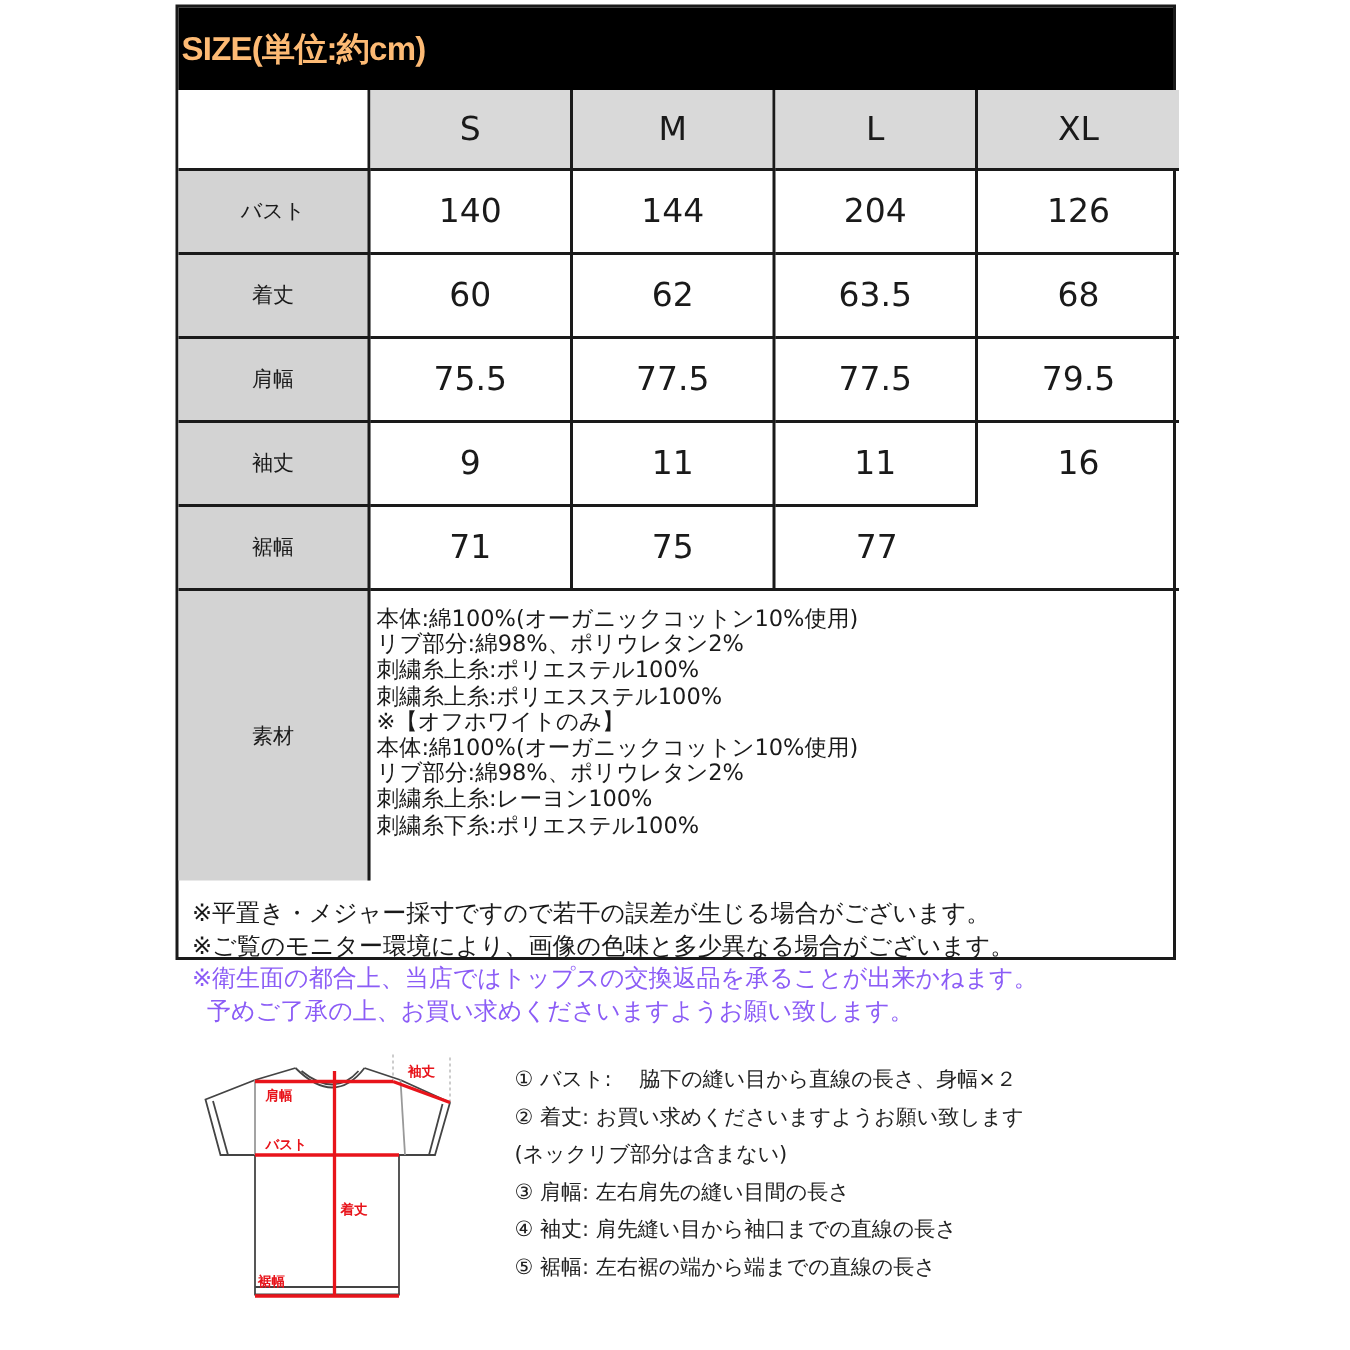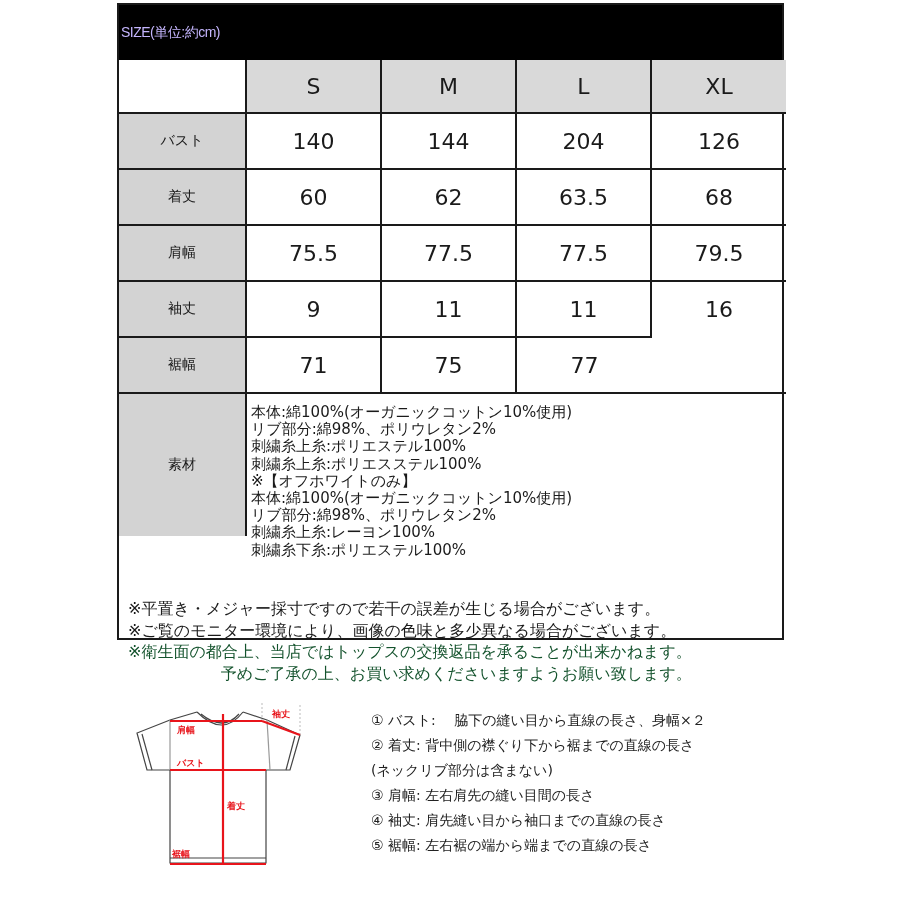--- a/index.html
+++ b/index.html
@@ -4,59 +4,60 @@
 <style>
   * { box-sizing: border-box; margin: 0; padding: 0; }
   html, body { width: 900px; height: 900px; background: #ffffff; overflow: hidden; }
   body { position: relative; font-family: "DejaVu Sans", "Liberation Sans", sans-serif; color: #1a1a1a; }
 
   .size-table {
     position: absolute; left: 117px; top: 3px; width: 667px;
     border: 2px solid #1a1a1a;
   }
   .title-bar {
-    height: 55px; background: #000; color: #c4b5fd;
+    height: 55px; background: #000; color: #fdba74;
     font-family: "Liberation Sans", "DejaVu Sans", sans-serif;
-    font-size: 14px; line-height: 55px; padding-left: 2px;
+    font-size: 22px; line-height: 55px; padding-left: 2px;
     letter-spacing: -0.5px;
+    font-weight: bold;
   }
   .grid {
     display: grid;
     grid-template-columns: 128px 135px 135px 135px 134px;
   }
   .cell {
     border-right: 2px solid #1a1a1a;
     border-top: 2px solid #1a1a1a;
     display: flex; align-items: center; justify-content: center;
     height: 56px; font-size: 22px; color: #1a1a1a;
   }
   .cell.last { border-right: none; }
   .row-0 .cell { height: 52px; border-top: none; }
   .head-size { background: #d9d9d9; }
   .head-blank { background: #ffffff; }
   .label { background: #d3d3d3; font-size: 14px; }
   .material-row { display: grid; grid-template-columns: 128px 539px; }
-  .material-row .label { height: 144px; border-right: 2px solid #1a1a1a; border-top: 2px solid #1a1a1a; display:flex; align-items:center; justify-content:center; }
+  .material-row .label { height: 195px; border-right: 2px solid #1a1a1a; border-top: 2px solid #1a1a1a; display:flex; align-items:center; justify-content:center; }
   .material-text {
     border-top: 2px solid #1a1a1a; height: 246px;
     padding: 10px 0 0 4px; font-size: 15px; line-height: 17.2px; color: #1a1a1a;
   }
   .material-text div { white-space: nowrap; }
 
   .notes { position: absolute; left: 128px; top: 598px; font-size: 16px; line-height: 21.5px; }
   .notes div { white-space: nowrap; }
-  .notes .red { color: #14532d; text-align: right; }
+  .notes .red { color: #8b5cf6; }
   .notes .indent { padding-left: 10px; }
 
   .diagram { position: absolute; left: 125px; top: 700px; width: 210px; height: 170px; }
   .diagram svg { width: 210px; height: 170px; }
   .dlabel { position: absolute; font-size: 9px; color: #e8141b; font-weight: bold; white-space: nowrap; }
 
   .legend { position: absolute; left: 343px; top: 708px; font-size: 14px; line-height: 25px; color: #222; }
-  .legend div { white-space: nowrap; margin-left: 28px; }
+  .legend div { white-space: nowrap; }
 </style>
 </head>
 <body>
 
 <div class="size-table">
   <div class="title-bar">SIZE(単位:約cm)</div>
 
   <div class="grid row-0">
     <div class="cell head-blank"></div>
     <div class="cell head-size">S</div>
@@ -160,18 +161,18 @@
   </svg>
   <span class="dlabel" style="left:52px; top:24px;">肩幅</span>
   <span class="dlabel" style="left:147px; top:8px;">袖丈</span>
   <span class="dlabel" style="left:52px; top:57px;">バスト</span>
   <span class="dlabel" style="left:102px; top:100px;">着丈</span>
   <span class="dlabel" style="left:47px; top:148px;">裾幅</span>
 </div>
 
 <div class="legend">
   <div>① バスト:　 脇下の縫い目から直線の長さ、身幅×２</div>
-  <div>② 着丈:  背中側の襟ぐり下から裾までの直線の長さ</div>
+  <div>② 着丈:  お買い求めくださいますようお願い致します</div>
   <div>(ネックリブ部分は含まない)</div>
   <div>③ 肩幅:  左右肩先の縫い目間の長さ</div>
   <div>④ 袖丈:  肩先縫い目から袖口までの直線の長さ</div>
   <div>⑤ 裾幅:  左右裾の端から端までの直線の長さ</div>
 </div>
 
 </body></html>

